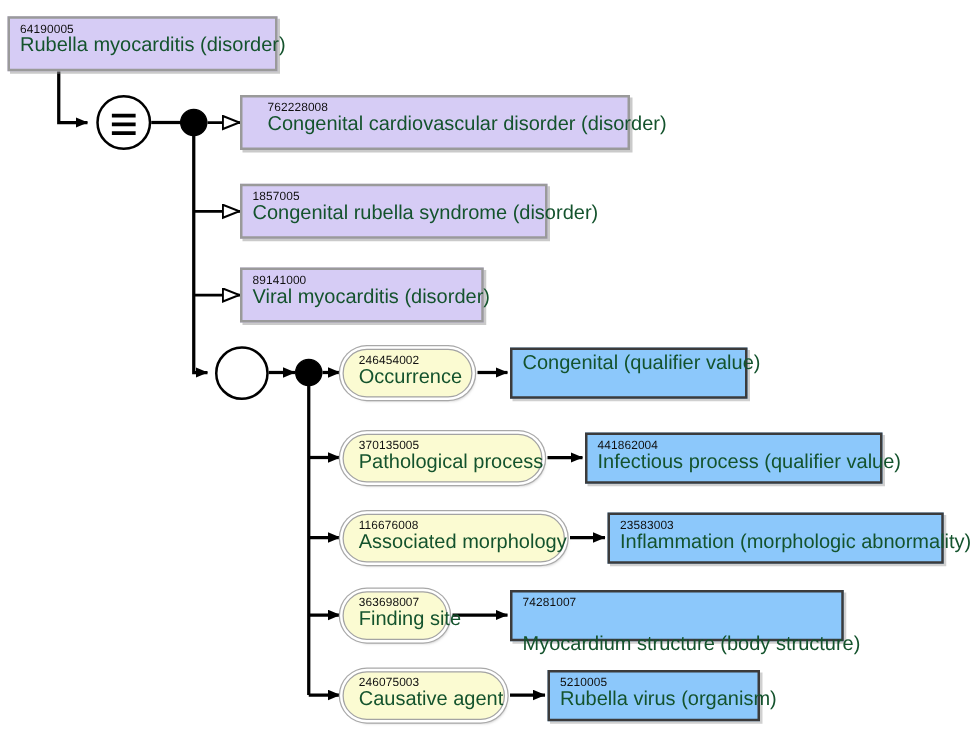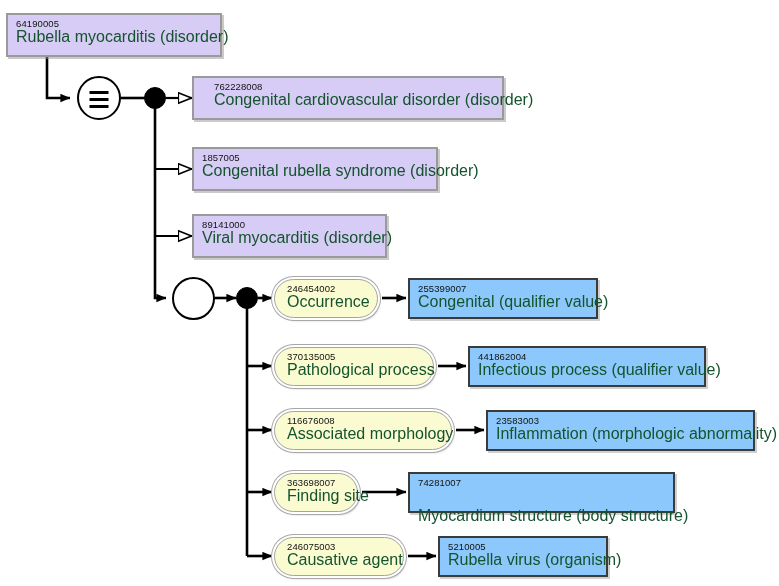--- a/index.html
+++ b/index.html
@@ -175,21 +175,20 @@
 
   <div class="op-node conjunction-node" style="left:172px; top:277px; width:43px; height:43px;"></div>
 
   <div class="op-node group-node" style="left:236px; top:287px; width:22px; height:22px;"></div>
 
   <div class="node attribute-box" style="left:274px; top:279px; width:104px; height:39px;">
     <div class="sctid">246454002</div>
     <div class="term">Occurrence</div>
   </div>
   <div class="node concept-box target" style="left:408px; top:278px; width:190px; height:41px;">
-    <div class="sctid">255399007</div>
     <div class="term">Congenital (qualifier value)</div>
   </div>
 
   <div class="node attribute-box" style="left:274px; top:347px; width:160px; height:39px;">
     <div class="sctid">370135005</div>
     <div class="term">Pathological process</div>
   </div>
   <div class="node concept-box target" style="left:468px; top:346px; width:238px; height:41px;">
     <div class="sctid">441862004</div>
     <div class="term">Infectious process (qualifier value)</div>

